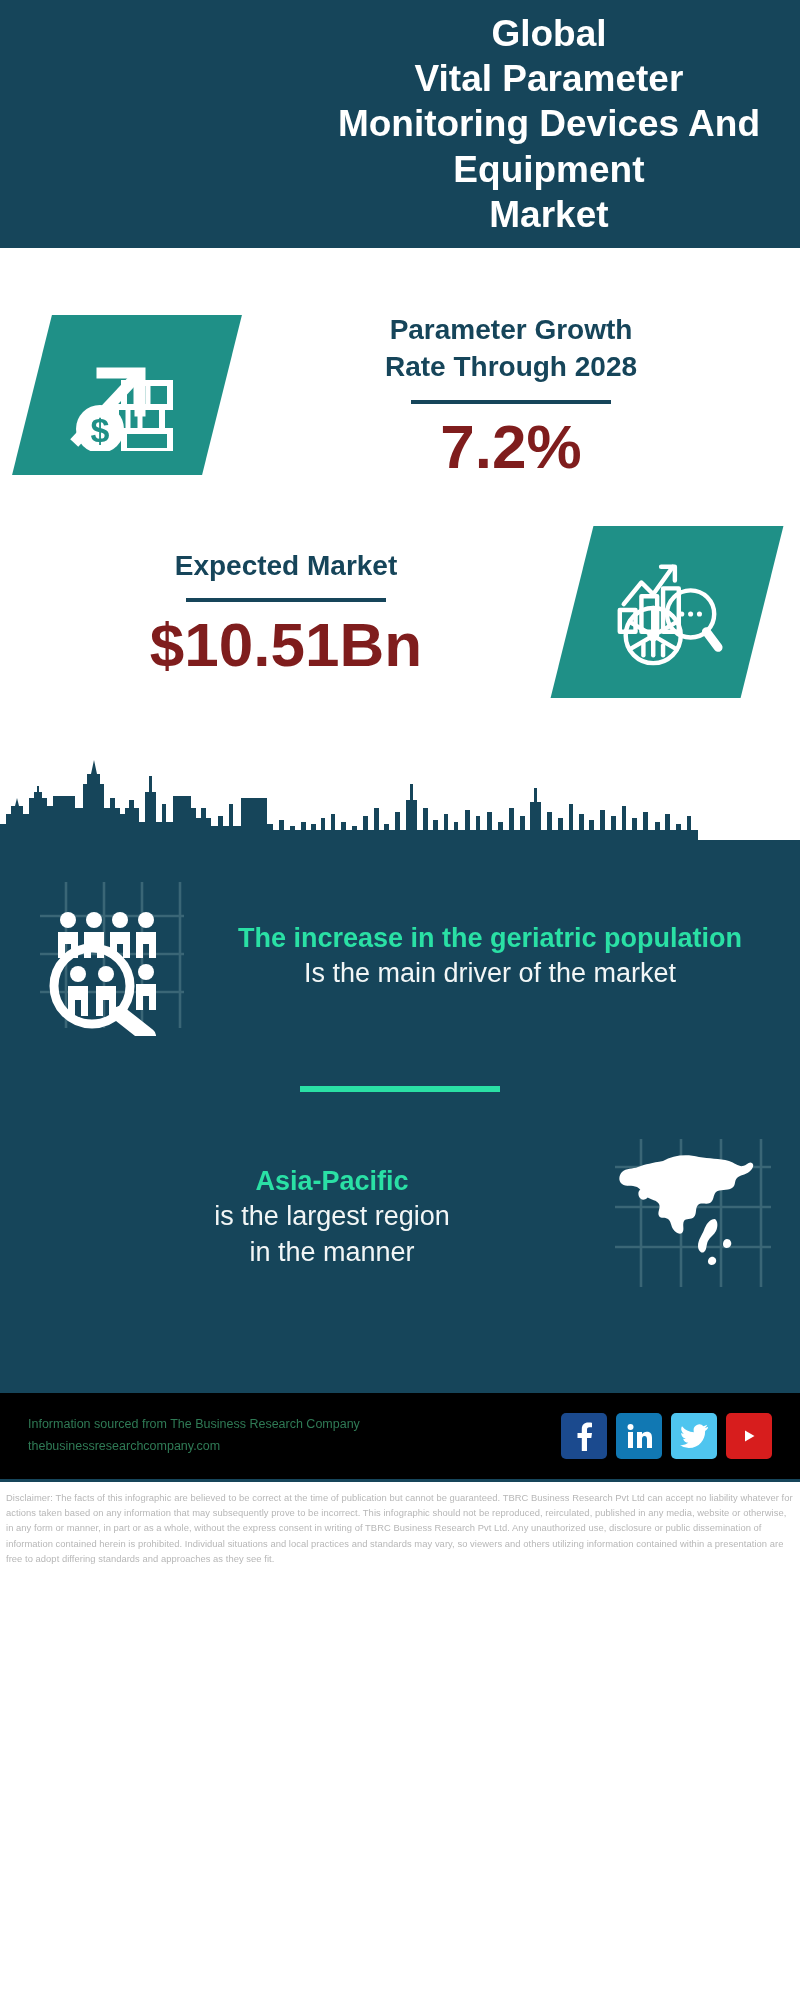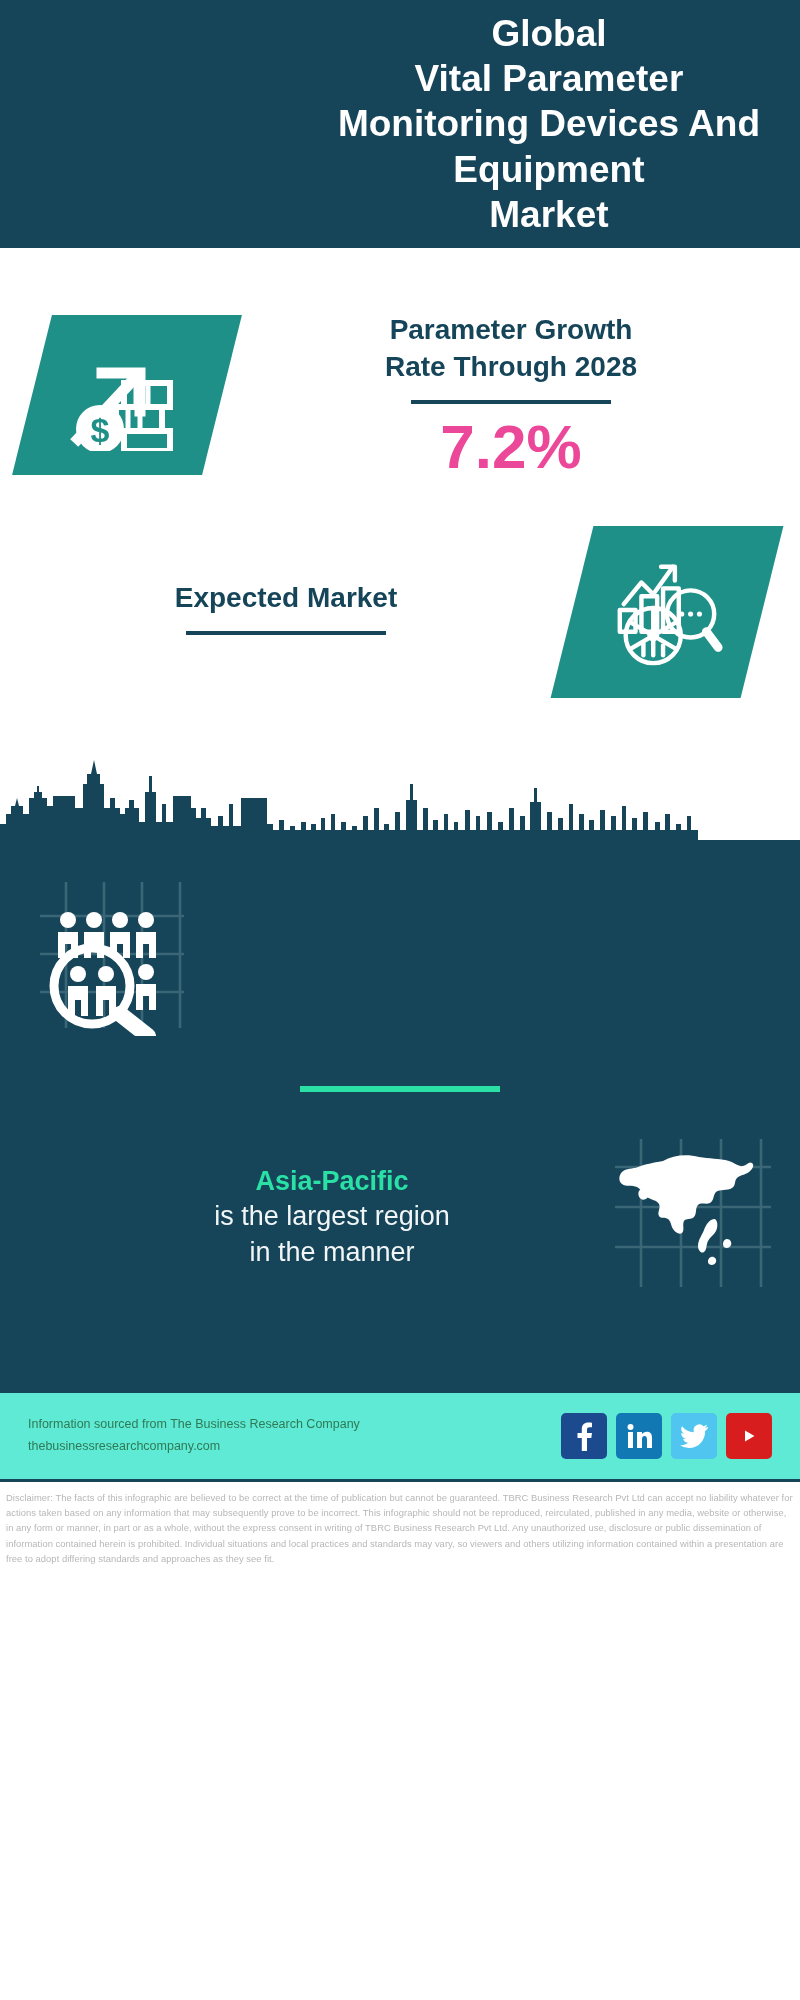--- a/index.html
+++ b/index.html
@@ -70,21 +70,21 @@
     font-weight:bold;
     line-height:1.33;
   }
   .stat-rule{
     width:200px;
     height:4px;
     background:#16455a;
     margin:14px auto 10px auto;
   }
   .stat-value{
-    color:#ec4899;
+    color:#7f1d1d;
     font-size:62px;
     font-weight:bold;
     line-height:1.05;
   }
 
   
   .dark-zone{
     position:relative;
     background:#16455a;
     width:800px;
@@ -126,21 +126,21 @@
 
   .mint-rule{
     width:200px;
     height:6px;
     background:#2ae0a5;
     margin:40px auto 40px auto;
   }
 
   
   .footer{
-    background:#5eead4;
+    background:#000000;
     width:800px;
     border-top:3px solid #16455a;
     border-bottom:3px solid #16455a;
     height:92px;
     display:flex;
     align-items:center;
     padding:0 28px;
   }
   .footer-text{ flex:1; }
   .footer-line{
@@ -215,20 +215,21 @@
       <div class="stat-value">7.2%</div>
     </div>
   </div>
 
   <div class="sec-size">
     <div class="stat-block" style="">
       <div class="stat-label">
         <div>Expected Market</div>
       </div>
       <div class="stat-rule"></div>
+      <div class="stat-value">$10.51Bn</div>
     </div>
     <div class="para-icon" style="margin-right:38px;height:172px;">
       <svg width="118" height="118" viewBox="0 0 120 120" fill="none" stroke="#ffffff" stroke-width="4.5" stroke-linejoin="round" stroke-linecap="round">
 
         <polyline points="16,52 34,30 46,42 66,14" fill="none"></polyline>
         <polyline points="54,14 68,14 68,28" fill="none"></polyline>
 
         <rect x="12" y="58" width="16" height="22"></rect>
         <rect x="34" y="44" width="16" height="36"></rect>
         <rect x="56" y="36" width="16" height="44"></rect>
@@ -294,20 +295,24 @@
 
         <circle cx="60" cy="110" r="38" fill="none" stroke="#ffffff" stroke-width="9"></circle>
         <line x1="88" y1="138" x2="116" y2="160" stroke="#ffffff" stroke-width="16" stroke-linecap="round"></line>
         <g fill="#ffffff">
           <circle cx="46" cy="98" r="8"></circle> 
             <path d="M36 110 h20 v30 h-7 v-16 h-6 v16 h-7 Z"></path>
           <circle cx="74" cy="98" r="8"></circle> 
             <path d="M64 110 h20 v30 h-7 v-16 h-6 v16 h-7 Z"></path>
         </g>
       </svg>
+    </div>
+    <div class="fact-text">
+      <div class="fact-head">The increase in the geriatric population</div>
+      <div class="fact-sub">Is the main driver of the market</div>
     </div>
   </div>
 
   <div class="mint-rule"></div>
 
   <div class="fact-row">
     <div class="fact-text" style="padding-left:40px;">
       <div class="fact-head">Asia-Pacific</div>
       <div class="fact-sub">is the largest region</div>
       <div class="fact-sub">in the manner</div>

